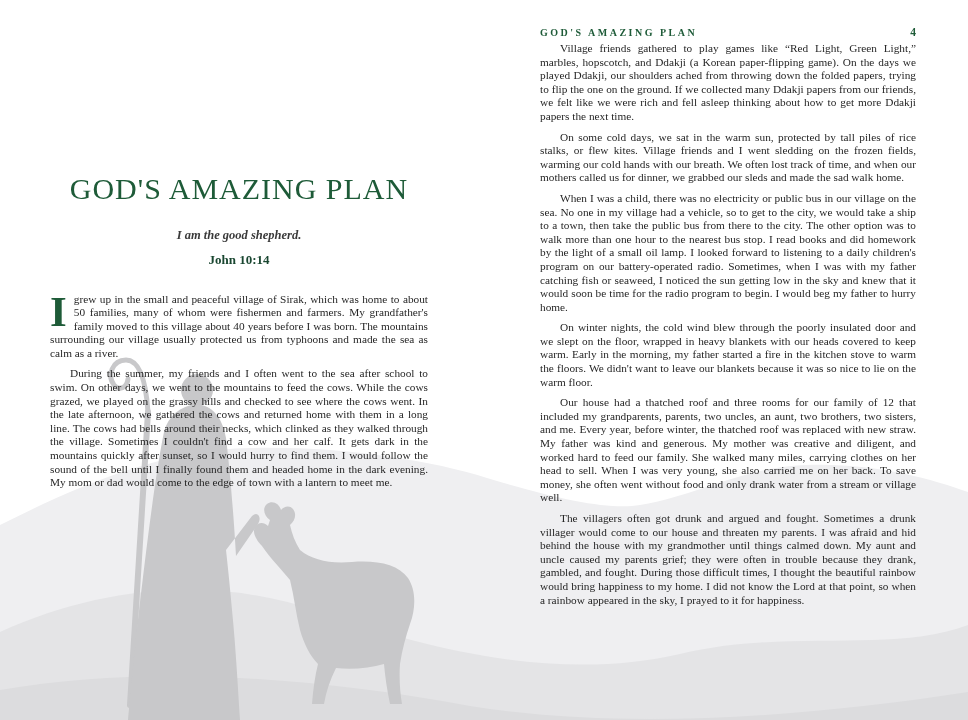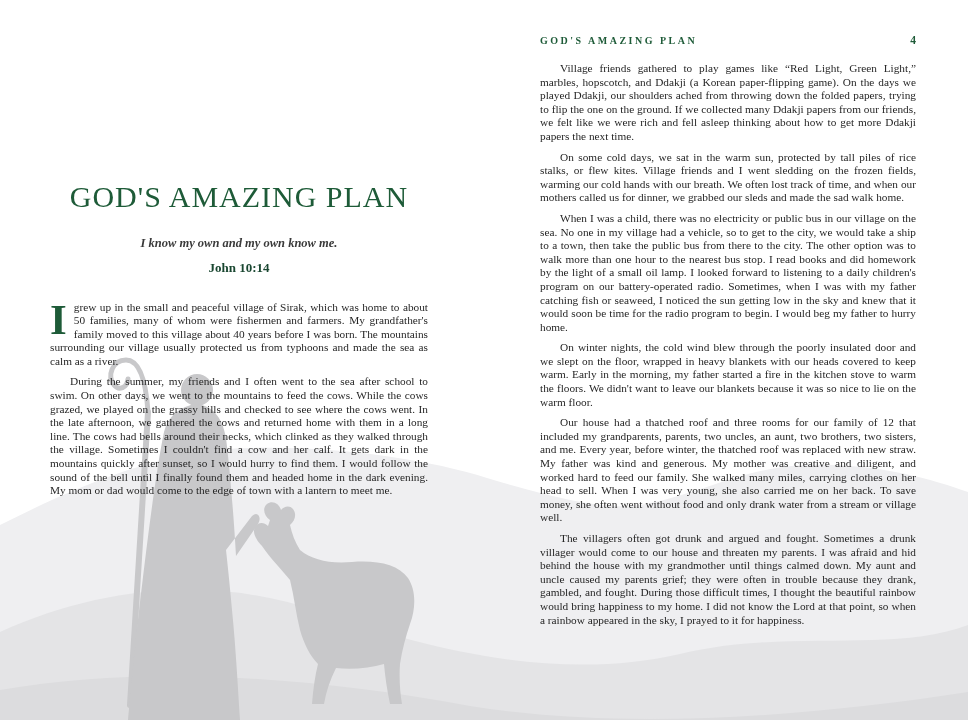--- a/index.html
+++ b/index.html
@@ -18,21 +18,21 @@
   .bg-art {
     position: absolute;
     left: 0;
     top: 320px;
     width: 968px;
     height: 400px;
     z-index: 0;
   }
   .page {
     position: absolute;
-    top: 8px;
+    top: 0;
     z-index: 1;
   }
   .page.left  { left: 50px;  width: 378px; }
   .page.right { left: 540px; width: 376px; }
 
   .chapter-title {
     margin: 172px 0 0 0;
     text-align: center;
     font-size: 30px;
     font-weight: 400;
@@ -84,21 +84,21 @@
     font-size: 10px;
     font-weight: 700;
     letter-spacing: 2.5px;
     color: #1e5b38;
   }
   .page-number {
     font-size: 11.5px;
     font-weight: 700;
     color: #1e5b38;
   }
-  .right-body { margin-top: 16px; }
+  .right-body { margin-top: 4px; }
 </style>
 </head>
 <body>
 
 <div class="spread">
 
   <svg class="bg-art" viewBox="0 0 968 400" preserveAspectRatio="none">
 
     <path d="M0,205 C80,165 160,130 250,128 C340,126 430,140 487,158
              C560,180 610,190 640,185 C700,175 740,148 805,145
@@ -135,21 +135,21 @@
                C330,360 326,372 324,384 L312,384 C313,370 315,356 318,344
                C310,336 304,324 300,310 C296,294 294,276 290,260
                C282,250 270,238 262,226 Z" fill="#c8c8ca"></path>
     </g>
   </svg>
 
   <div class="page left">
     <h1 class="chapter-title">GOD'S AMAZING PLAN</h1>
 
     <div class="epigraph">
-      <div>I know my own and my own know me.</div>
+      <div>I am the good shepherd.</div>
     </div>
     <div class="epigraph-ref">John 10:14</div>
 
     <div class="body-text">
       <p class="first-para">
         <span class="dropcap">I</span>
         <span>grew up in the small and peaceful village of Sirak, which was home to about 50 families, many of whom were fishermen and farmers. My grandfather's family moved to this village about 40 years before I was born. The mountains surrounding our village usually protected us from typhoons and made the sea as calm as a river.</span>
       </p>
       <p>During the summer, my friends and I often went to the sea after school to swim. On other days, we went to the mountains to feed the cows. While the cows grazed, we played on the grassy hills and checked to see where the cows went. In the late afternoon, we gathered the cows and returned home with them in a long line. The cows had bells around their necks, which clinked as they walked through the village. Sometimes I couldn't find a cow and her calf. It gets dark in the mountains quickly after sunset, so I would hurry to find them. I would follow the sound of the bell until I finally found them and headed home in the dark evening. My mom or dad would come to the edge of town with a lantern to meet me.</p>
     </div>

